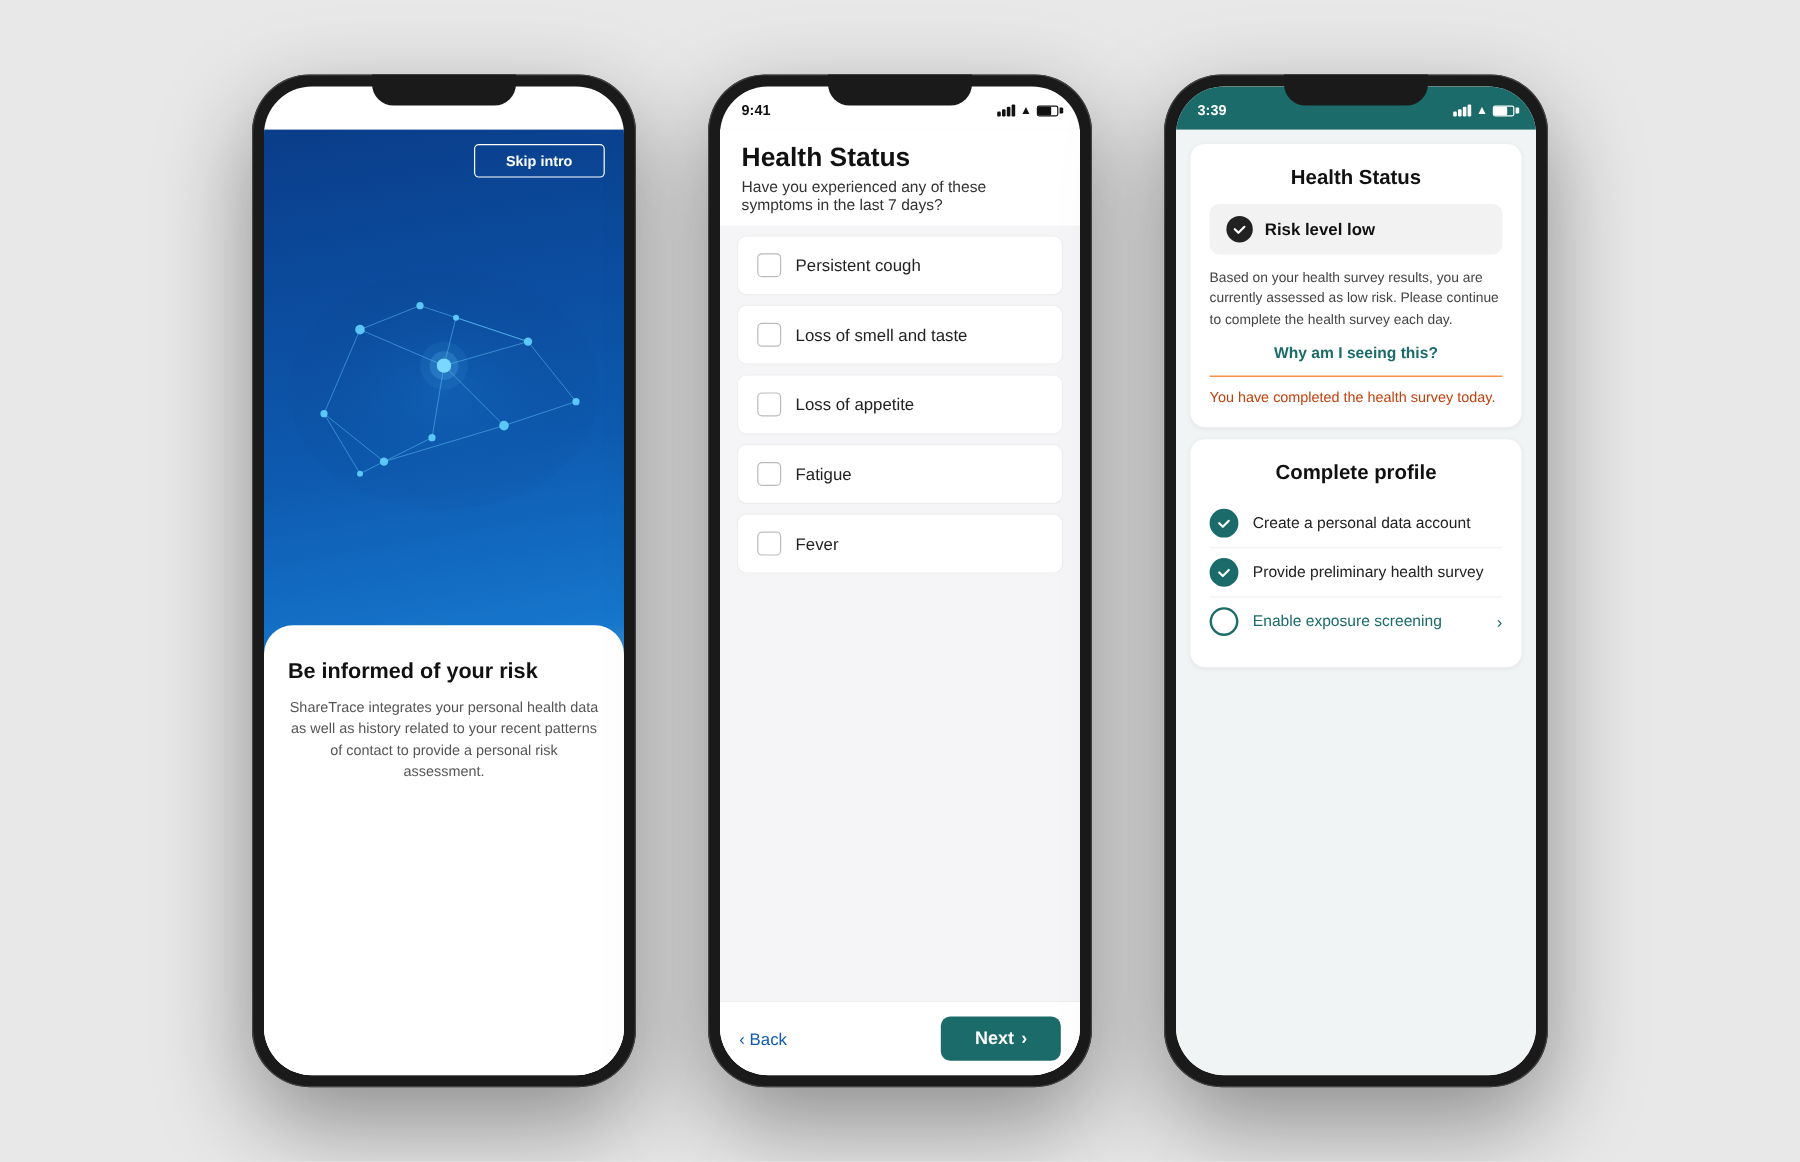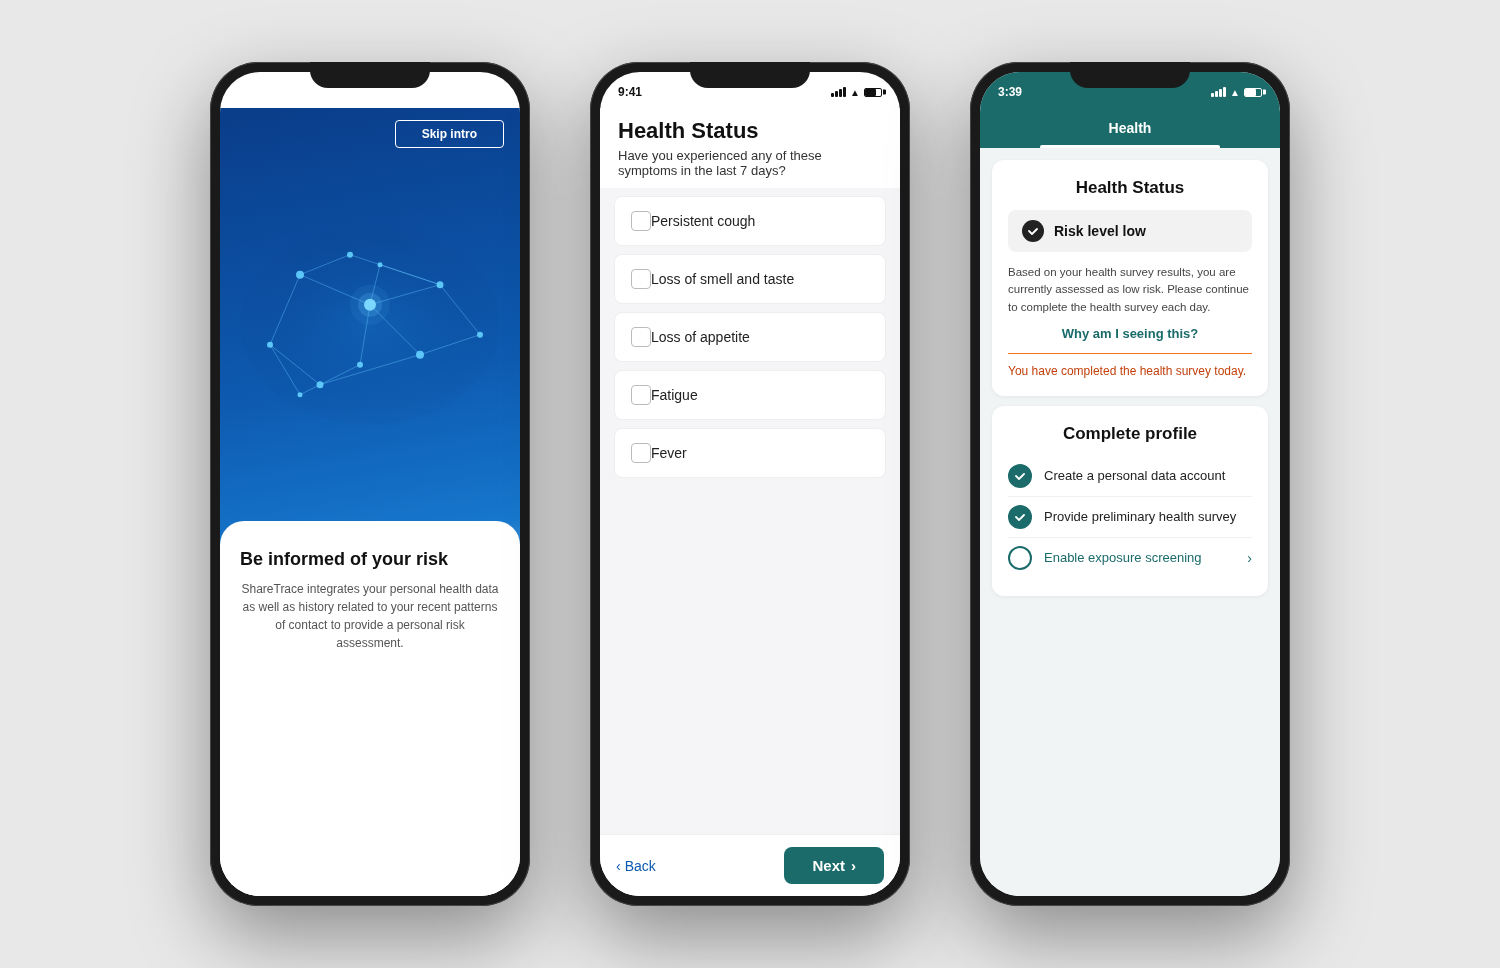--- a/index.html
+++ b/index.html
@@ -185,20 +185,21 @@
       display: flex;
       flex-direction: column;
       gap: 8px;
     }
     .symptom-item {
       background: #fff;
       border-radius: 8px;
       padding: 14px 16px;
       display: flex;
       align-items: center;
+      gap: 12px;
       border: 1px solid #eee;
     }
     .checkbox {
       width: 20px; height: 20px;
       border: 1.5px solid #bbb;
       border-radius: 4px;
       flex-shrink: 0;
       background: #fff;
     }
     .symptom-label { font-size: 14px; color: #222; }
@@ -503,23 +504,20 @@
             <span style="height:10px"></span>
           </div>
           <span class="wifi-icon">▲</span>
           <div class="battery-icon">
             <div class="battery-fill"></div>
           </div>
         </div>
       </div>
       <div class="phone3-screen">
         <div class="phone3-tabs">
-          <div class="tab-item active">
-            <span>Health</span>
-          </div>
         </div>
         <div class="phone3-content">
 
           <div class="card">
             <div class="card-title">Health Status</div>
             <div class="risk-badge">
               <div class="risk-check">
                 <svg viewBox="0 0 12 12" fill="none" xmlns="http://www.w3.org/2000/svg">
                   <path d="M2 6l3 3 5-5" stroke="#fff" stroke-width="1.8" stroke-linecap="round" stroke-linejoin="round"></path>
                 </svg>

